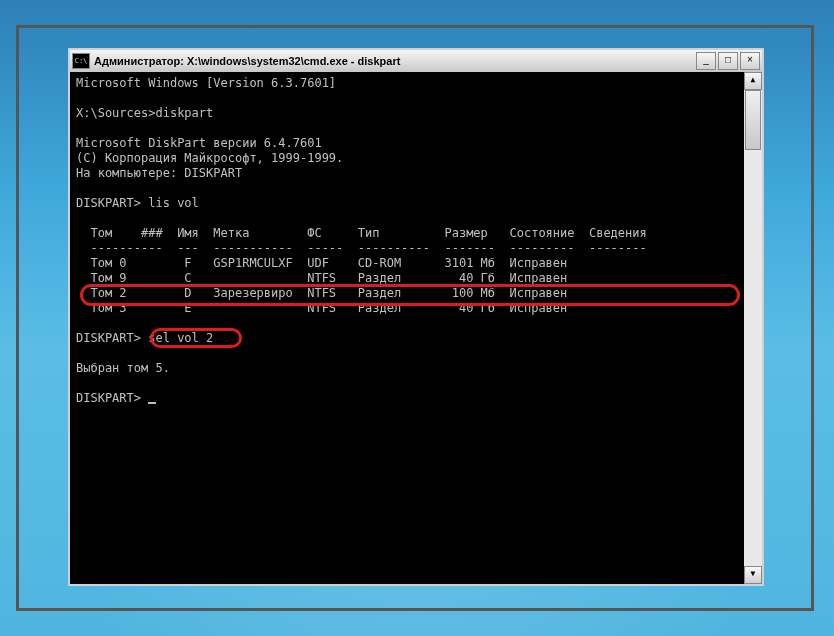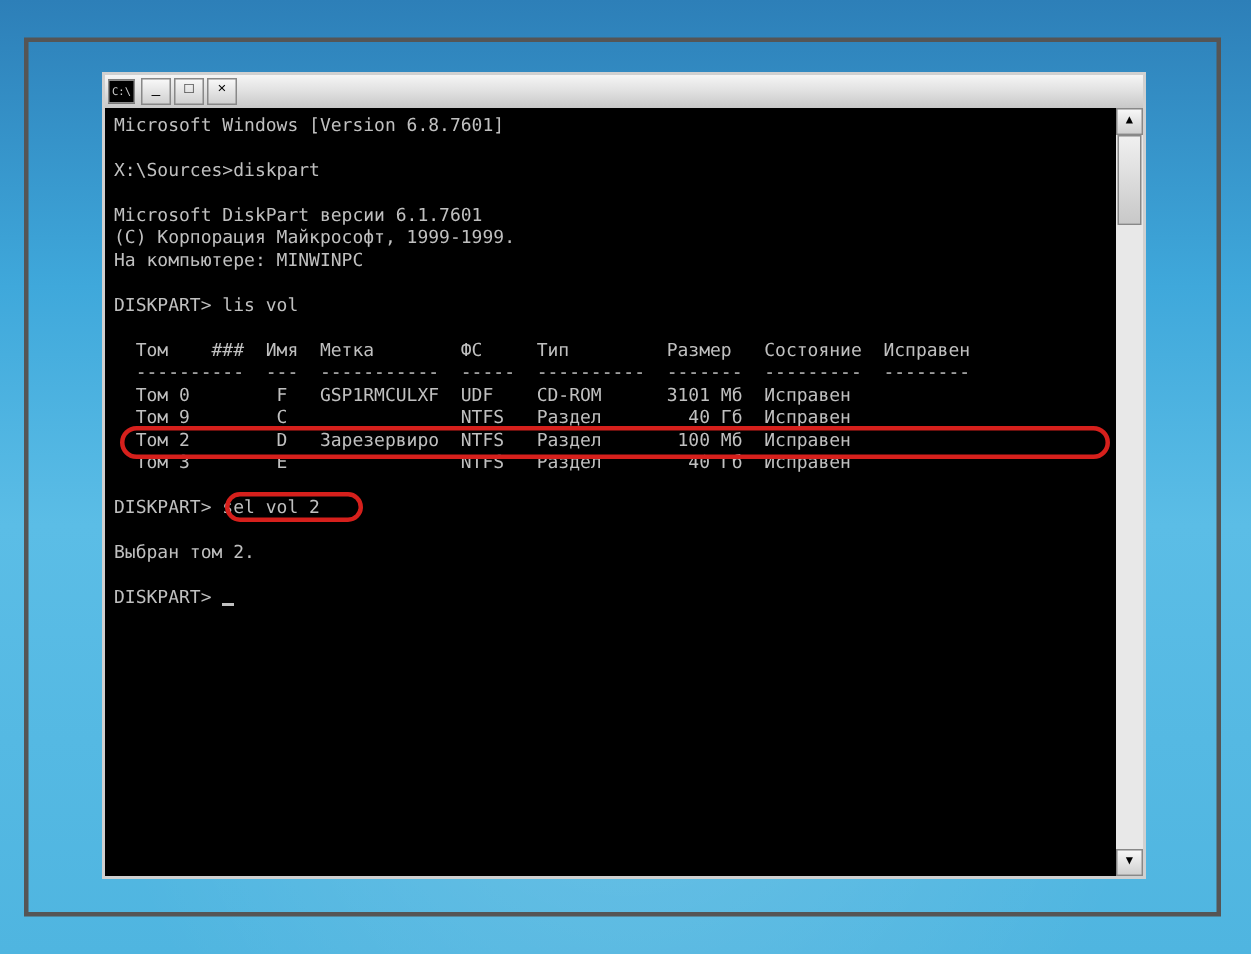--- a/index.html
+++ b/index.html
@@ -148,47 +148,48 @@
 </head>
 <body>
 
 <div class="desktop-overlay"></div>
 
 <div class="outer-frame"></div>
 
 <div class="window">
   <div class="titlebar">
     <div class="cmd-icon">C:\</div>
+    <div class="title-text">Администратор: X:\windows\system32\cmd.exe - diskpart</div>
     <div class="win-btns">
       <div class="wb">_</div>
       <div class="wb">□</div>
       <div class="wb">×</div>
     </div>
   </div>
 
-  <div class="terminal"><span>Microsoft Windows [Version 6.8.7601]</span>
+  <div class="terminal"><span>Microsoft Windows [Version 6.3.7601]</span>
 <span></span>
 <span>X:\Sources&gt;diskpart</span>
 <span></span>
-<span>Microsoft DiskPart версии 6.1.7601</span>
+<span>Microsoft DiskPart версии 6.4.7601</span>
 <span>(C) Корпорация Майкрософт, 1999-1999.</span>
-<span>На компьютере: MINWINPC</span>
+<span>На компьютере: DISKPART</span>
 <span></span>
 <span>DISKPART&gt; lis vol</span>
 <span></span>
-<span>  Том    ###  Имя  Метка        ФС     Тип         Размер   Состояние  Исправен</span>
+<span>  Том    ###  Имя  Метка        ФС     Тип         Размер   Состояние  Сведения</span>
 <span>  ----------  ---  -----------  -----  ----------  -------  ---------  --------</span>
 <span>  Том 0        F   GSP1RMCULXF  UDF    CD-ROM      3101 Мб  Исправен</span>
 <span>  Том 9        C                NTFS   Раздел        40 Гб  Исправен</span>
 <span>  Том 2        D   Зарезервиро  NTFS   Раздел       100 Мб  Исправен</span>
 <span>  Том 3        E                NTFS   Раздел        40 Гб  Исправен</span>
 <span></span>
 <span>DISKPART&gt; sel vol 2</span>
 <span></span>
-<span>Выбран том 2.</span>
+<span>Выбран том 5.</span>
 <span></span>
 <span>DISKPART&gt; </span><span class="cursor-blink"></span></div>
 
   <div class="scrollbar">
     <div class="sb-btn">▲</div>
     <div class="sb-thumb"></div>
     <div class="sb-track" style="flex:1"></div>
     <div class="sb-btn" style="position:absolute;bottom:0;">▼</div>
   </div>
 

